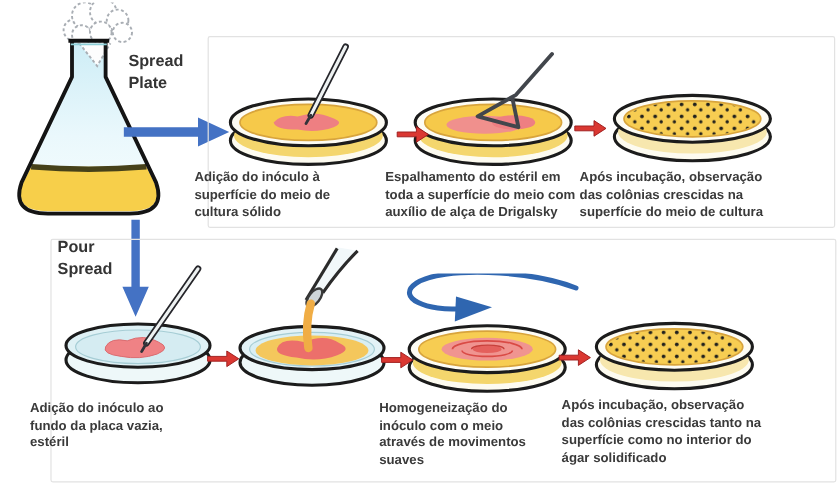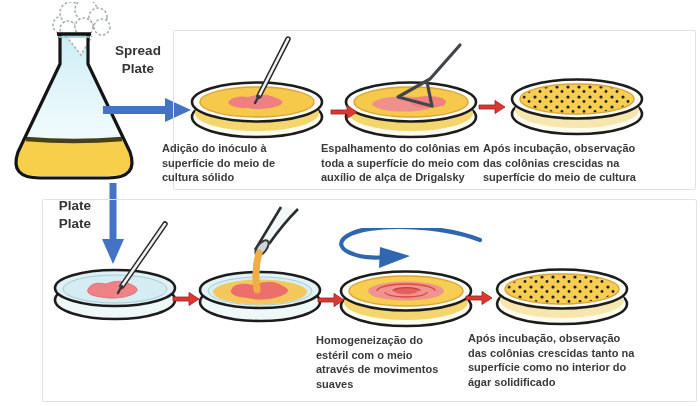--- a/index.html
+++ b/index.html
@@ -10,21 +10,21 @@
   .abs{position:absolute;}
   .panel{
     position:absolute;border:1.5px solid #e2e2e2;border-radius:2px;background:transparent;
   }
   .caption{
     position:absolute;font-size:11px;line-height:14.5px;font-weight:700;color:#3a3a3a;
     text-align:left;white-space:pre-line;letter-spacing:0;
   }
   .method-label{
     position:absolute;font-size:13.5px;line-height:18px;font-weight:700;color:#343434;
-    text-align:center;
+    text-align:left;
   }
   svg{display:block;}
 </style>
 </head>
 <body>
 
 <div id="canvas">
 
   <svg class="abs" style="left:4px;top:2px" width="140" height="182" viewBox="0 0 140 182">
     <defs>
@@ -54,21 +54,21 @@
     <path d="M56,32 L56,62 L14,150 Q5,176 36,176 L104,176 Q135,176 126,150 L84,62 L84,32" fill="none" stroke="#141414" stroke-width="3.2" stroke-linejoin="round"></path>
     <line x1="53" y1="32" x2="87" y2="32" stroke="#111" stroke-width="3.4"></line>
     <line x1="55" y1="35" x2="85" y2="35" stroke="#8fd0d8" stroke-width="1.6"></line>
   </svg>
 
   <div class="method-label" style="left:107px;top:42px;width:62px">Spread Plate</div>
   <svg class="abs" style="left:103px;top:96px" width="90" height="28" viewBox="0 0 90 28">
     <polygon points="0,10 62,10 62,2 88,14 62,26 62,18 0,18" fill="#4472c4"></polygon>
   </svg>
 
-  <div class="method-label" style="left:48px;top:197px;width:54px">Plate Plate</div>
+  <div class="method-label" style="left:48px;top:197px;width:54px">Pour Spread</div>
   <svg class="abs" style="left:101px;top:183px" width="24" height="82" viewBox="0 0 24 82">
     <polygon points="8.5,0 15.5,0 15.5,56 23,56 12,81 1,56 8.5,56" fill="#4472c4"></polygon>
   </svg>
 
   <div class="panel" style="left:173px;top:30px;width:521px;height:158px"></div>
   <div class="panel" style="left:42px;top:199px;width:653px;height:201px"></div>
 
   <svg class="abs" style="left:182px;top:33px" width="150" height="112" viewBox="0 0 150 112">
     <g transform="translate(8,44)">
       <ellipse cx="67" cy="40" rx="65" ry="20" fill="#fdfbf0" stroke="#1c1c1c" stroke-width="2.6"></ellipse>
@@ -115,21 +115,21 @@
   <svg class="abs" style="left:330px;top:104px" width="28" height="16" viewBox="0 0 28 16">
     <path d="M1,6 L17,6 L17,1.5 L27,8 L17,14.5 L17,10 L1,10 Z" fill="#da3832" stroke="#9e1d1d" stroke-width="0.8"></path>
   </svg>
   <svg class="abs" style="left:478px;top:99px" width="28" height="16" viewBox="0 0 28 16">
     <path d="M1,6 L17,6 L17,1.5 L27,8 L17,14.5 L17,10 L1,10 Z" fill="#da3832" stroke="#9e1d1d" stroke-width="0.8"></path>
   </svg>
 
   <div class="caption" style="left:162px;top:141px;width:190px">Adição do inóculo à
 superfície do meio de
 cultura sólido</div>
-  <div class="caption" style="left:321px;top:141px;width:180px">Espalhamento do colônias em
+  <div class="caption" style="left:321px;top:141px;width:180px">Espalhamento do estéril em
 toda a superfície do meio com
 auxílio de alça de Drigalsky</div>
   <div class="caption" style="left:483px;top:141px;width:190px">Após incubação, observação
 das colônias crescidas na
 superfície do meio de cultura</div>
 
   <svg class="abs" style="left:40px;top:216px" width="150" height="115" viewBox="0 0 150 115">
     <g transform="translate(0,18)">
       <ellipse cx="75" cy="66" rx="60" ry="19" fill="#eef8f9" stroke="#1c1c1c" stroke-width="2.6"></ellipse>
       <ellipse cx="75" cy="54" rx="60" ry="18" fill="#dff1f5" stroke="#1c1c1c" stroke-width="2.6"></ellipse>
@@ -197,22 +197,25 @@
   <svg class="abs" style="left:172px;top:291px" width="28" height="16" viewBox="0 0 28 16">
     <path d="M1,6 L17,6 L17,1.5 L27,8 L17,14.5 L17,10 L1,10 Z" fill="#da3832" stroke="#9e1d1d" stroke-width="0.8"></path>
   </svg>
   <svg class="abs" style="left:317px;top:292px" width="28" height="16" viewBox="0 0 28 16">
     <path d="M1,6 L17,6 L17,1.5 L27,8 L17,14.5 L17,10 L1,10 Z" fill="#da3832" stroke="#9e1d1d" stroke-width="0.8"></path>
   </svg>
   <svg class="abs" style="left:465px;top:290px" width="28" height="16" viewBox="0 0 28 16">
     <path d="M1,6 L17,6 L17,1.5 L27,8 L17,14.5 L17,10 L1,10 Z" fill="#da3832" stroke="#9e1d1d" stroke-width="0.8"></path>
   </svg>
 
+  <div class="caption" style="left:25px;top:333px;width:180px">Adição do inóculo ao
+fundo da placa vazia,
+estéril</div>
   <div class="caption" style="left:316px;top:333px;width:180px">Homogeneização do
-estéril com o meio
+inóculo com o meio
 através de movimentos
 suaves</div>
   <div class="caption" style="left:468px;top:331px;width:194px">Após incubação, observação
 das colônias crescidas tanto na
 superfície como no interior do
 ágar solidificado</div>
 
 </div>
 
 </body></html>

